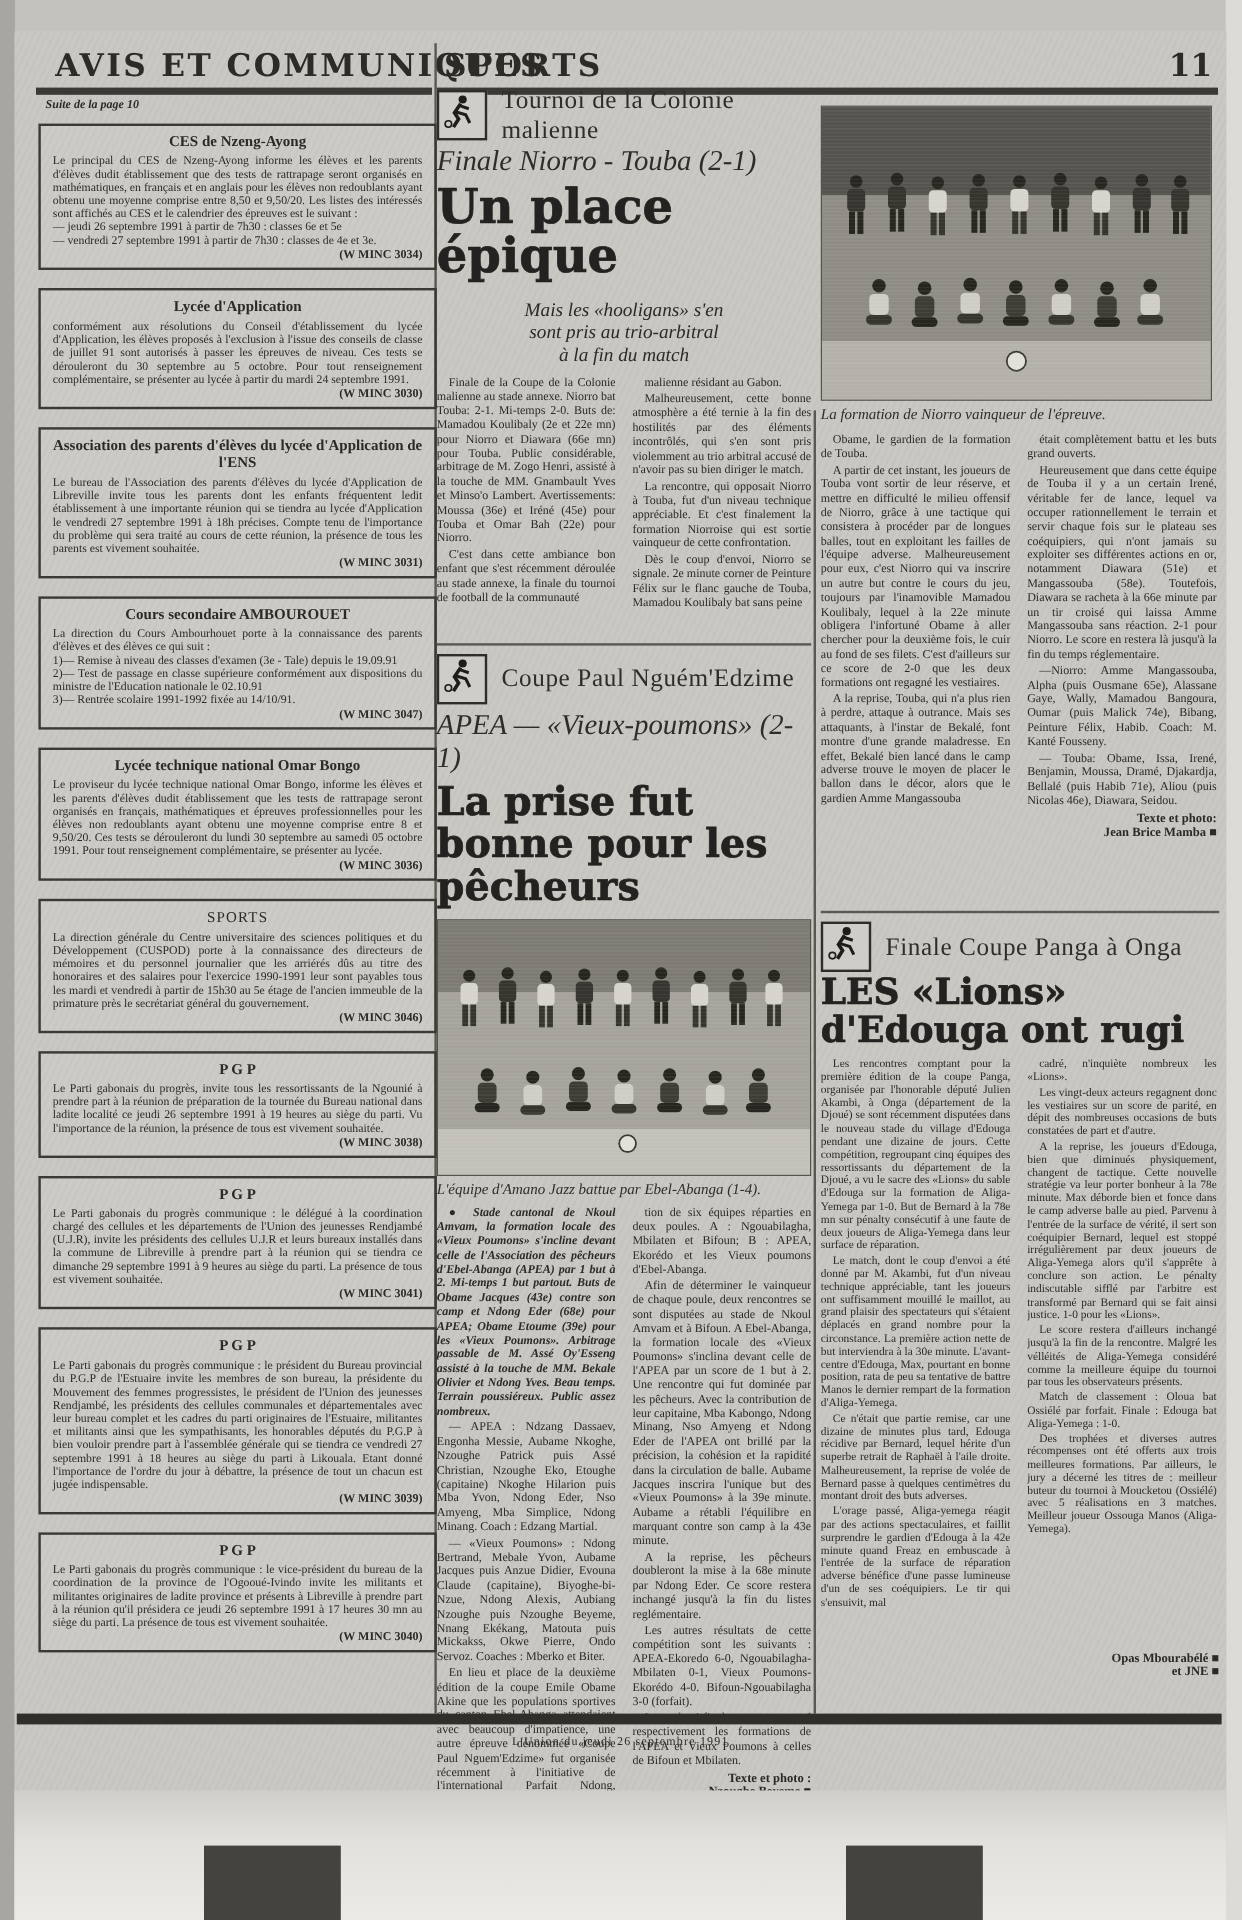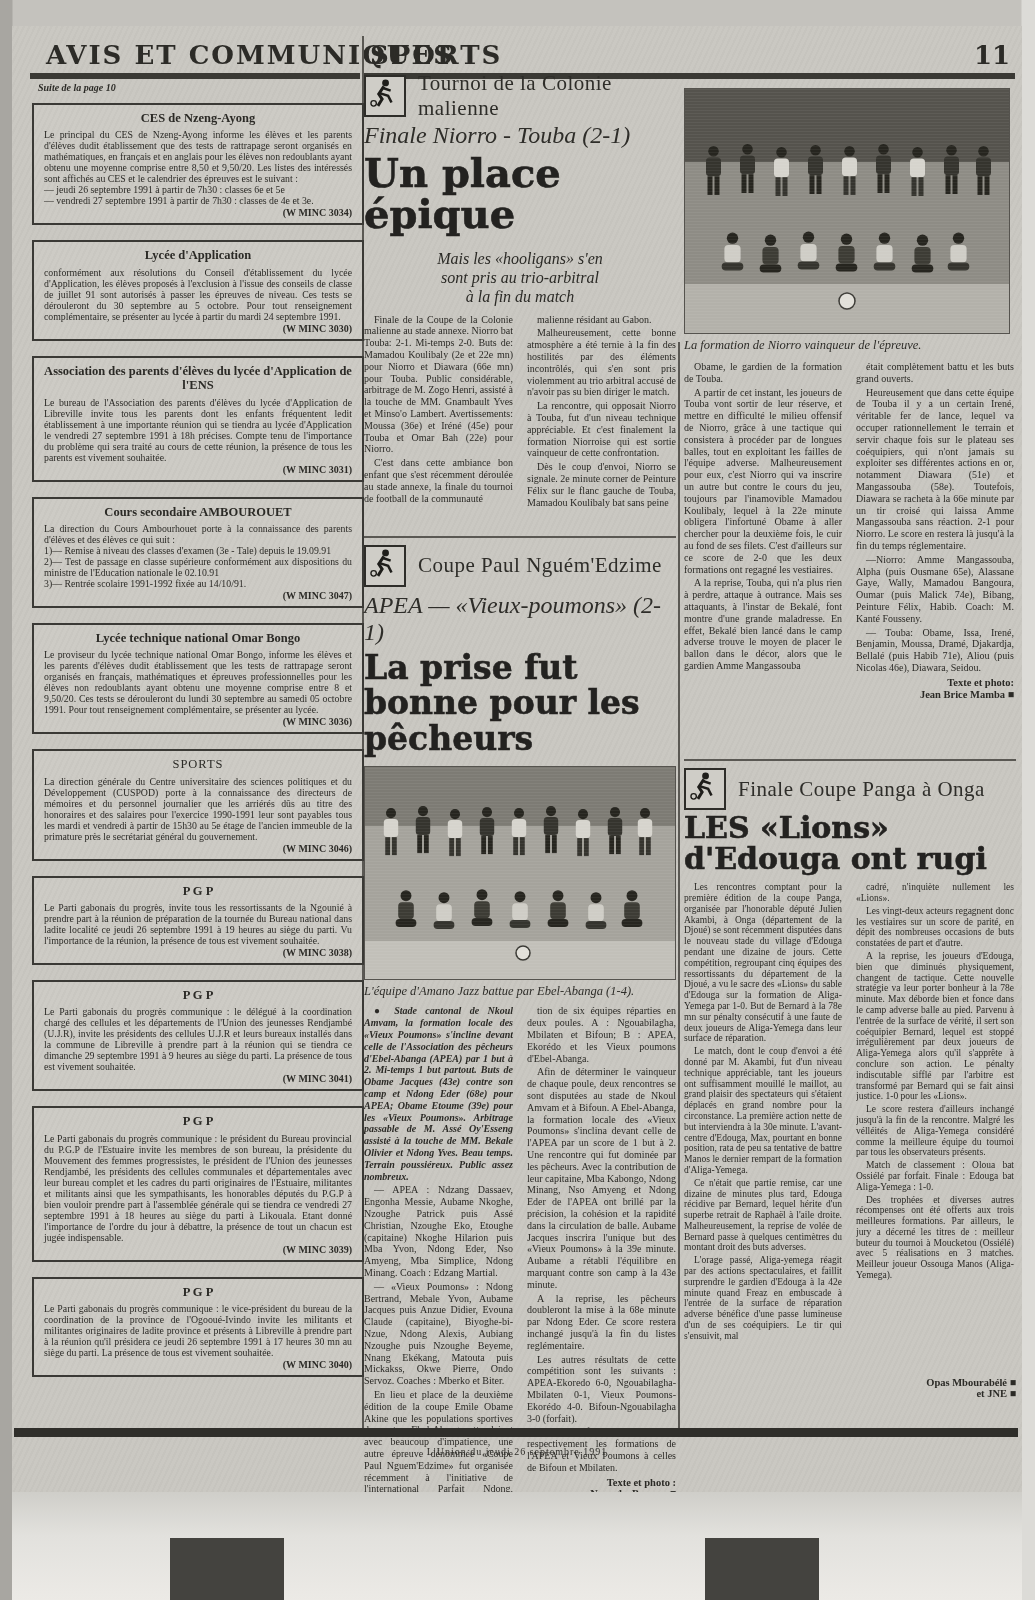--- a/index.html
+++ b/index.html
@@ -362,21 +362,21 @@
       <div class="headline">LES «Lions» d'Edouga ont rugi</div>
     </div>
     <div class="cols" id="a3-body">
       <div class="acol">
           <p>Les rencontres comptant pour la première édition de la coupe Panga, organisée par l'honorable député Julien Akambi, à Onga (département de la Djoué) se sont récemment disputées dans le nouveau stade du village d'Edouga pendant une dizaine de jours. Cette compétition, regroupant cinq équipes des ressortissants du département de la Djoué, a vu le sacre des «Lions» du sable d'Edouga sur la formation de Aliga-Yemega par 1-0. But de Bernard à la 78e mn sur pénalty consécutif à une faute de deux joueurs de Aliga-Yemega dans leur surface de réparation.</p>
           <p>Le match, dont le coup d'envoi a été donné par M. Akambi, fut d'un niveau technique appréciable, tant les joueurs ont suffisamment mouillé le maillot, au grand plaisir des spectateurs qui s'étaient déplacés en grand nombre pour la circonstance. La première action nette de but interviendra à la 30e minute. L'avant-centre d'Edouga, Max, pourtant en bonne position, rata de peu sa tentative de battre Manos le dernier rempart de la formation d'Aliga-Yemega.</p>
           <p>Ce n'était que partie remise, car une dizaine de minutes plus tard, Edouga récidive par Bernard, lequel hérite d'un superbe retrait de Raphaël à l'aile droite. Malheureusement, la reprise de volée de Bernard passe à quelques centimètres du montant droit des buts adverses.</p>
           <p>L'orage passé, Aliga-yemega réagit par des actions spectaculaires, et faillit surprendre le gardien d'Edouga à la 42e minute quand Freaz en embuscade à l'entrée de la surface de réparation adverse bénéfice d'une passe lumineuse d'un de ses coéquipiers. Le tir qui s'ensuivit, mal</p>
         </div>
       <div class="acol">
-          <p>cadré, n'inquiète nullement les «Lions».</p>
+          <p>cadré, n'inquiète nombreux les «Lions».</p>
           <p>Les vingt-deux acteurs regagnent donc les vestiaires sur un score de parité, en dépit des nombreuses occasions de buts constatées de part et d'autre.</p>
           <p>A la reprise, les joueurs d'Edouga, bien que diminués physiquement, changent de tactique. Cette nouvelle stratégie va leur porter bonheur à la 78e minute. Max déborde bien et fonce dans le camp adverse balle au pied. Parvenu à l'entrée de la surface de vérité, il sert son coéquipier Bernard, lequel est stoppé irrégulièrement par deux joueurs de Aliga-Yemega alors qu'il s'apprête à conclure son action. Le pénalty indiscutable sifflé par l'arbitre est transformé par Bernard qui se fait ainsi justice. 1-0 pour les «Lions».</p>
           <p>Le score restera d'ailleurs inchangé jusqu'à la fin de la rencontre. Malgré les vélléités de Aliga-Yemega considéré comme la meilleure équipe du tournoi par tous les observateurs présents.</p>
           <p>Match de classement : Oloua bat Ossiélé par forfait. Finale : Edouga bat Aliga-Yemega : 1-0.</p>
           <p>Des trophées et diverses autres récompenses ont été offerts aux trois meilleures formations. Par ailleurs, le jury a décerné les titres de : meilleur buteur du tournoi à Moucketou (Ossiélé) avec 5 réalisations en 3 matches. Meilleur joueur Ossouga Manos (Aliga-Yemega).</p>
         </div>
     </div>
   </div>
   <div class="byline" id="byline3">
       <p>Opas Mbourabélé ■</p>

